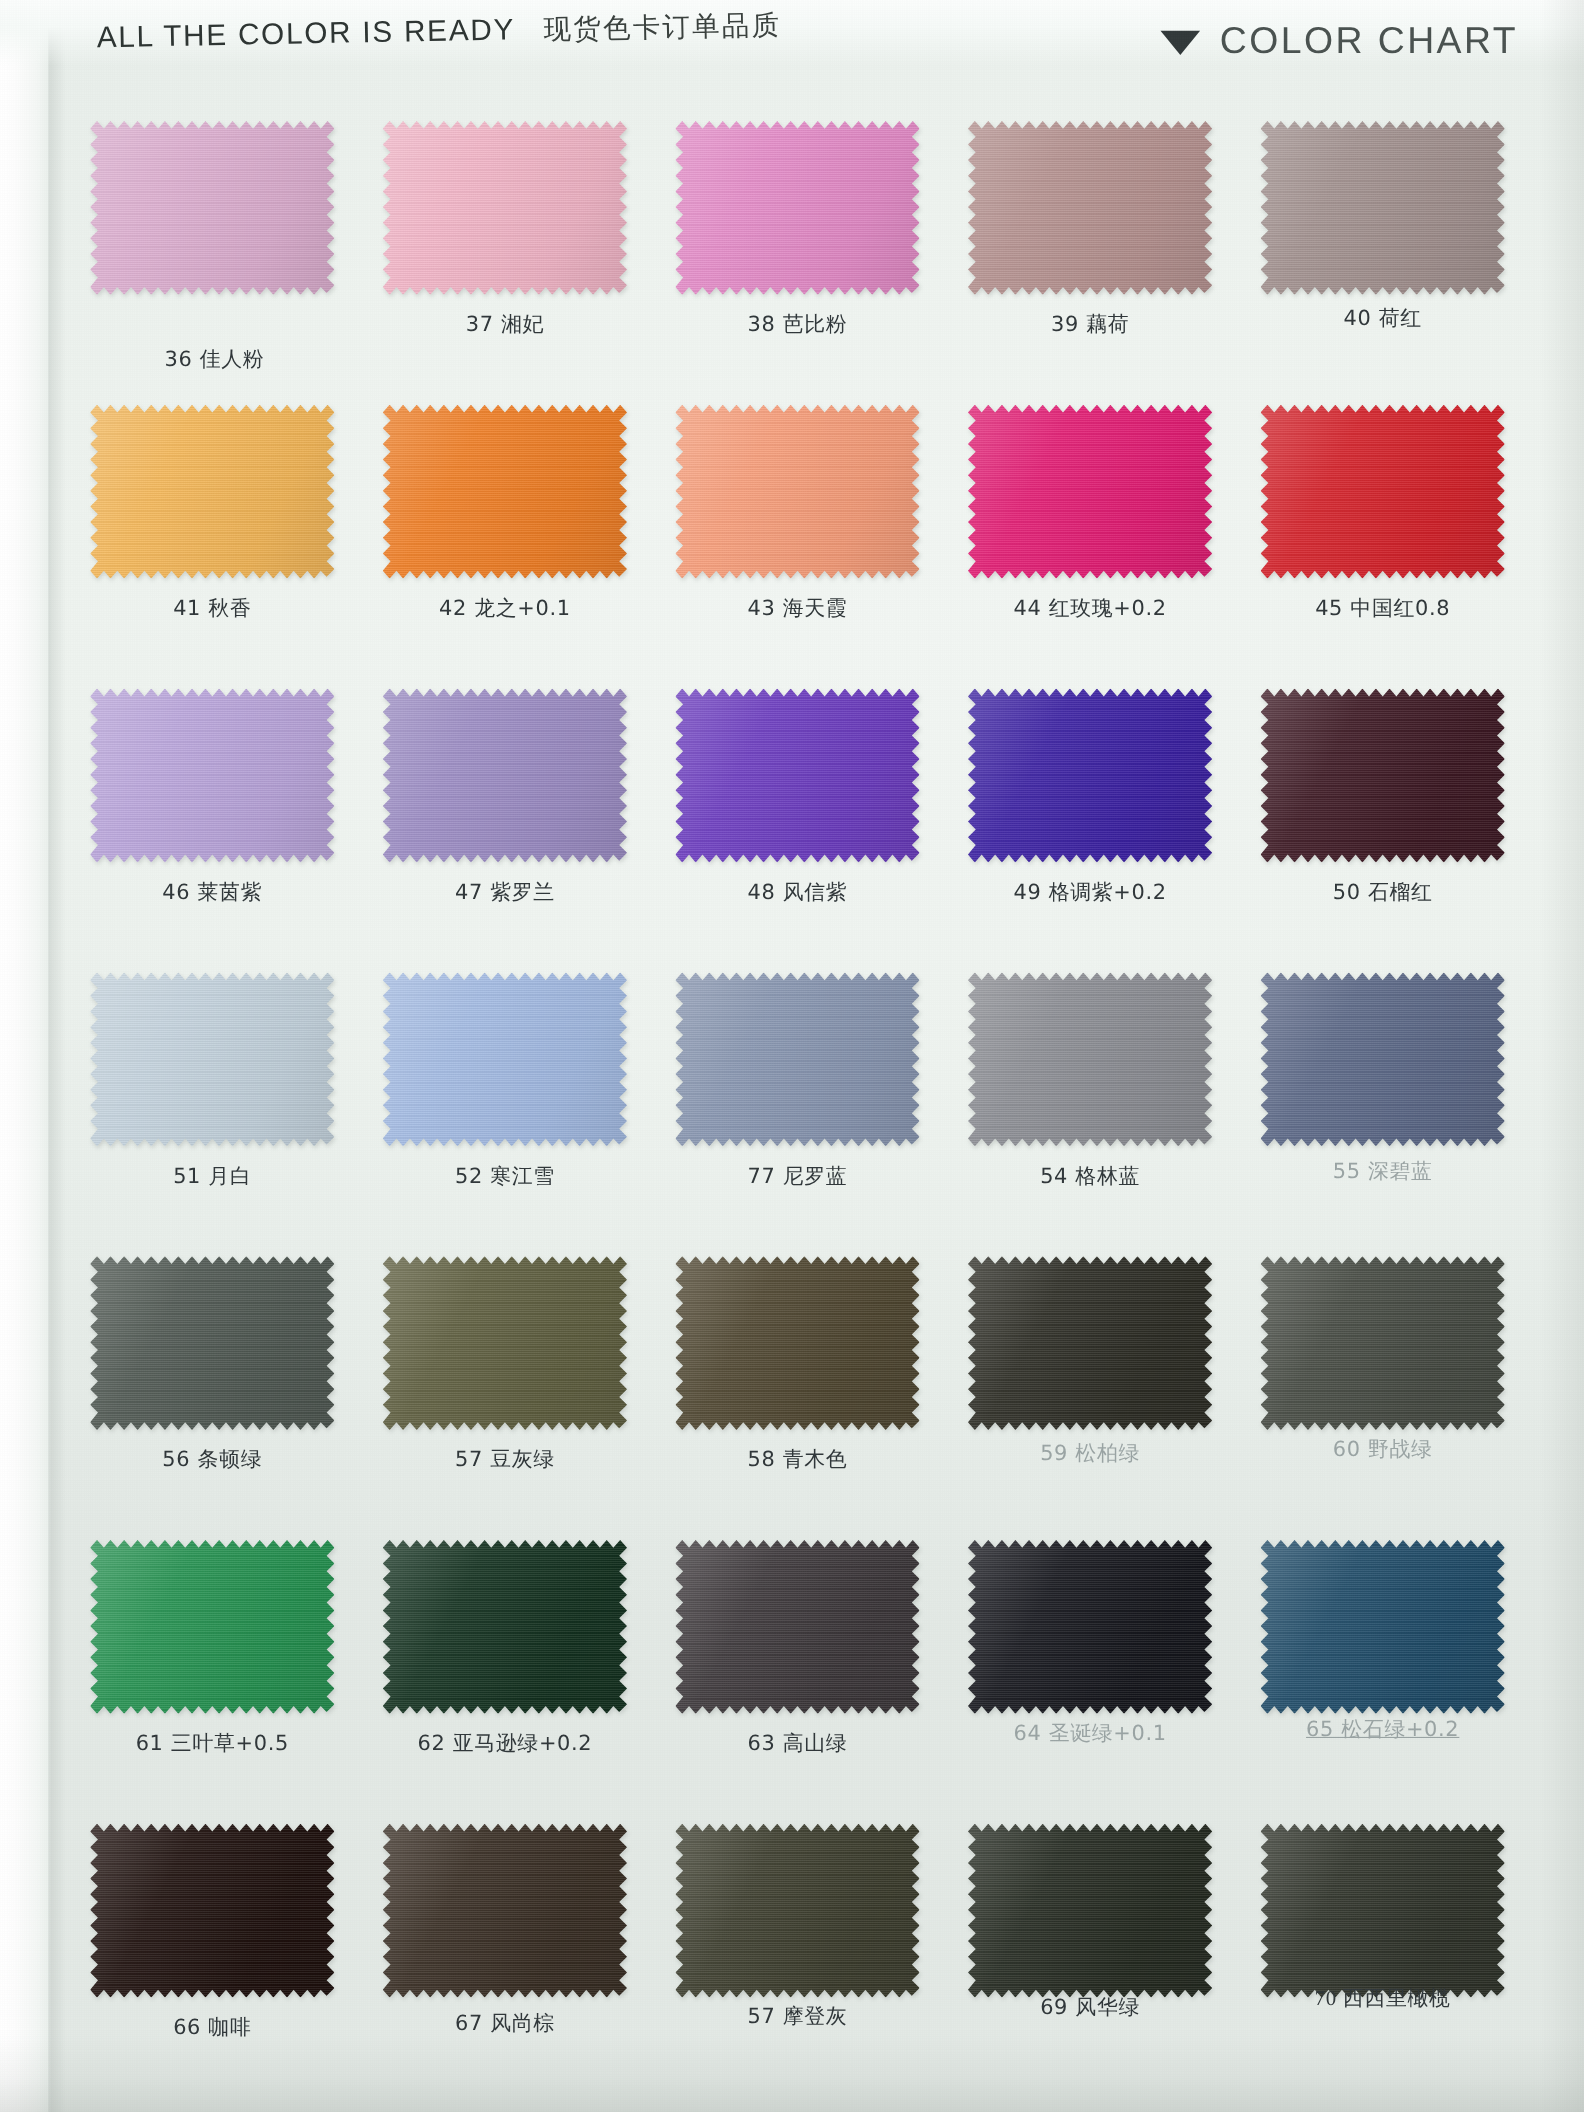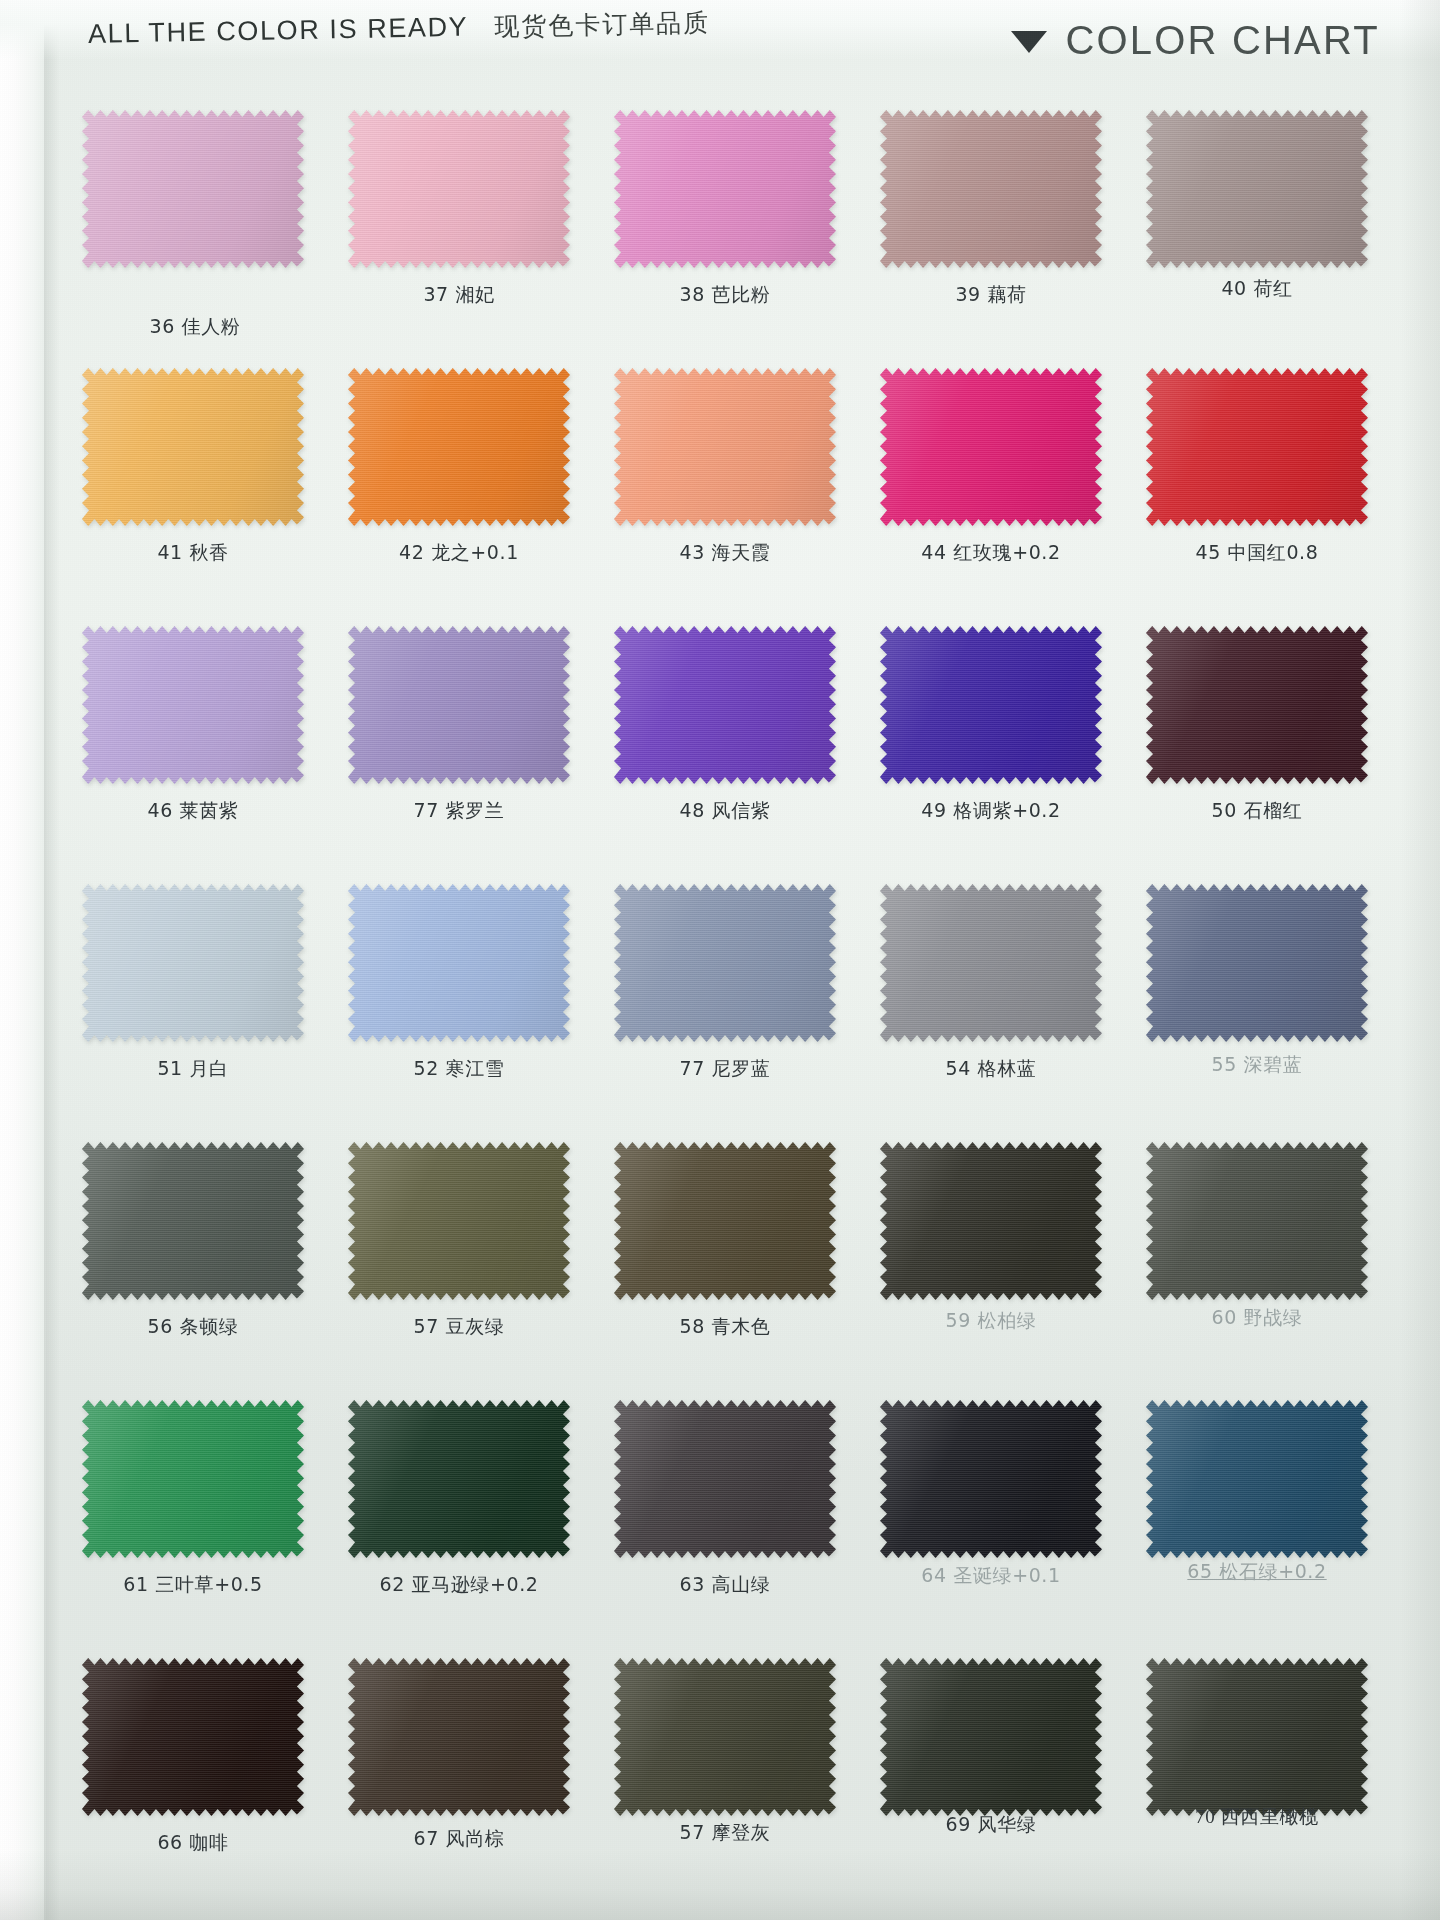--- a/index.html
+++ b/index.html
@@ -115,21 +115,21 @@
     gap: 18px;
   }
   #triangle-icon {
     width: 0; height: 0;
     border-left: 18px solid transparent;
     border-right: 18px solid transparent;
     border-top: 22px solid #32393a;
     margin-top: 2px;
   }
   #chart-label {
-    font-size: 40px;
+    font-size: 34px;
     letter-spacing: 2.2px;
     color: #4a5250;
     font-weight: 400;
     white-space: nowrap;
   }
 
   
   #grid {
     position: absolute;
     left: 60px;
@@ -355,21 +355,21 @@
           </div>
           <div class="caption">46 莱茵紫</div>
         </div>
         <div class="cell">
           <div class="swatch-wrap">
             <div class="swatch" style="background: rgb(155, 140, 196);">
               <div class="weave"></div>
               <div class="sheen"></div>
             </div>
           </div>
-          <div class="caption">77 紫罗兰</div>
+          <div class="caption">47 紫罗兰</div>
         </div>
         <div class="cell">
           <div class="swatch-wrap">
             <div class="swatch" style="background: rgb(107, 59, 192);">
               <div class="weave"></div>
               <div class="sheen"></div>
             </div>
           </div>
           <div class="caption">48 风信紫</div>
         </div>

